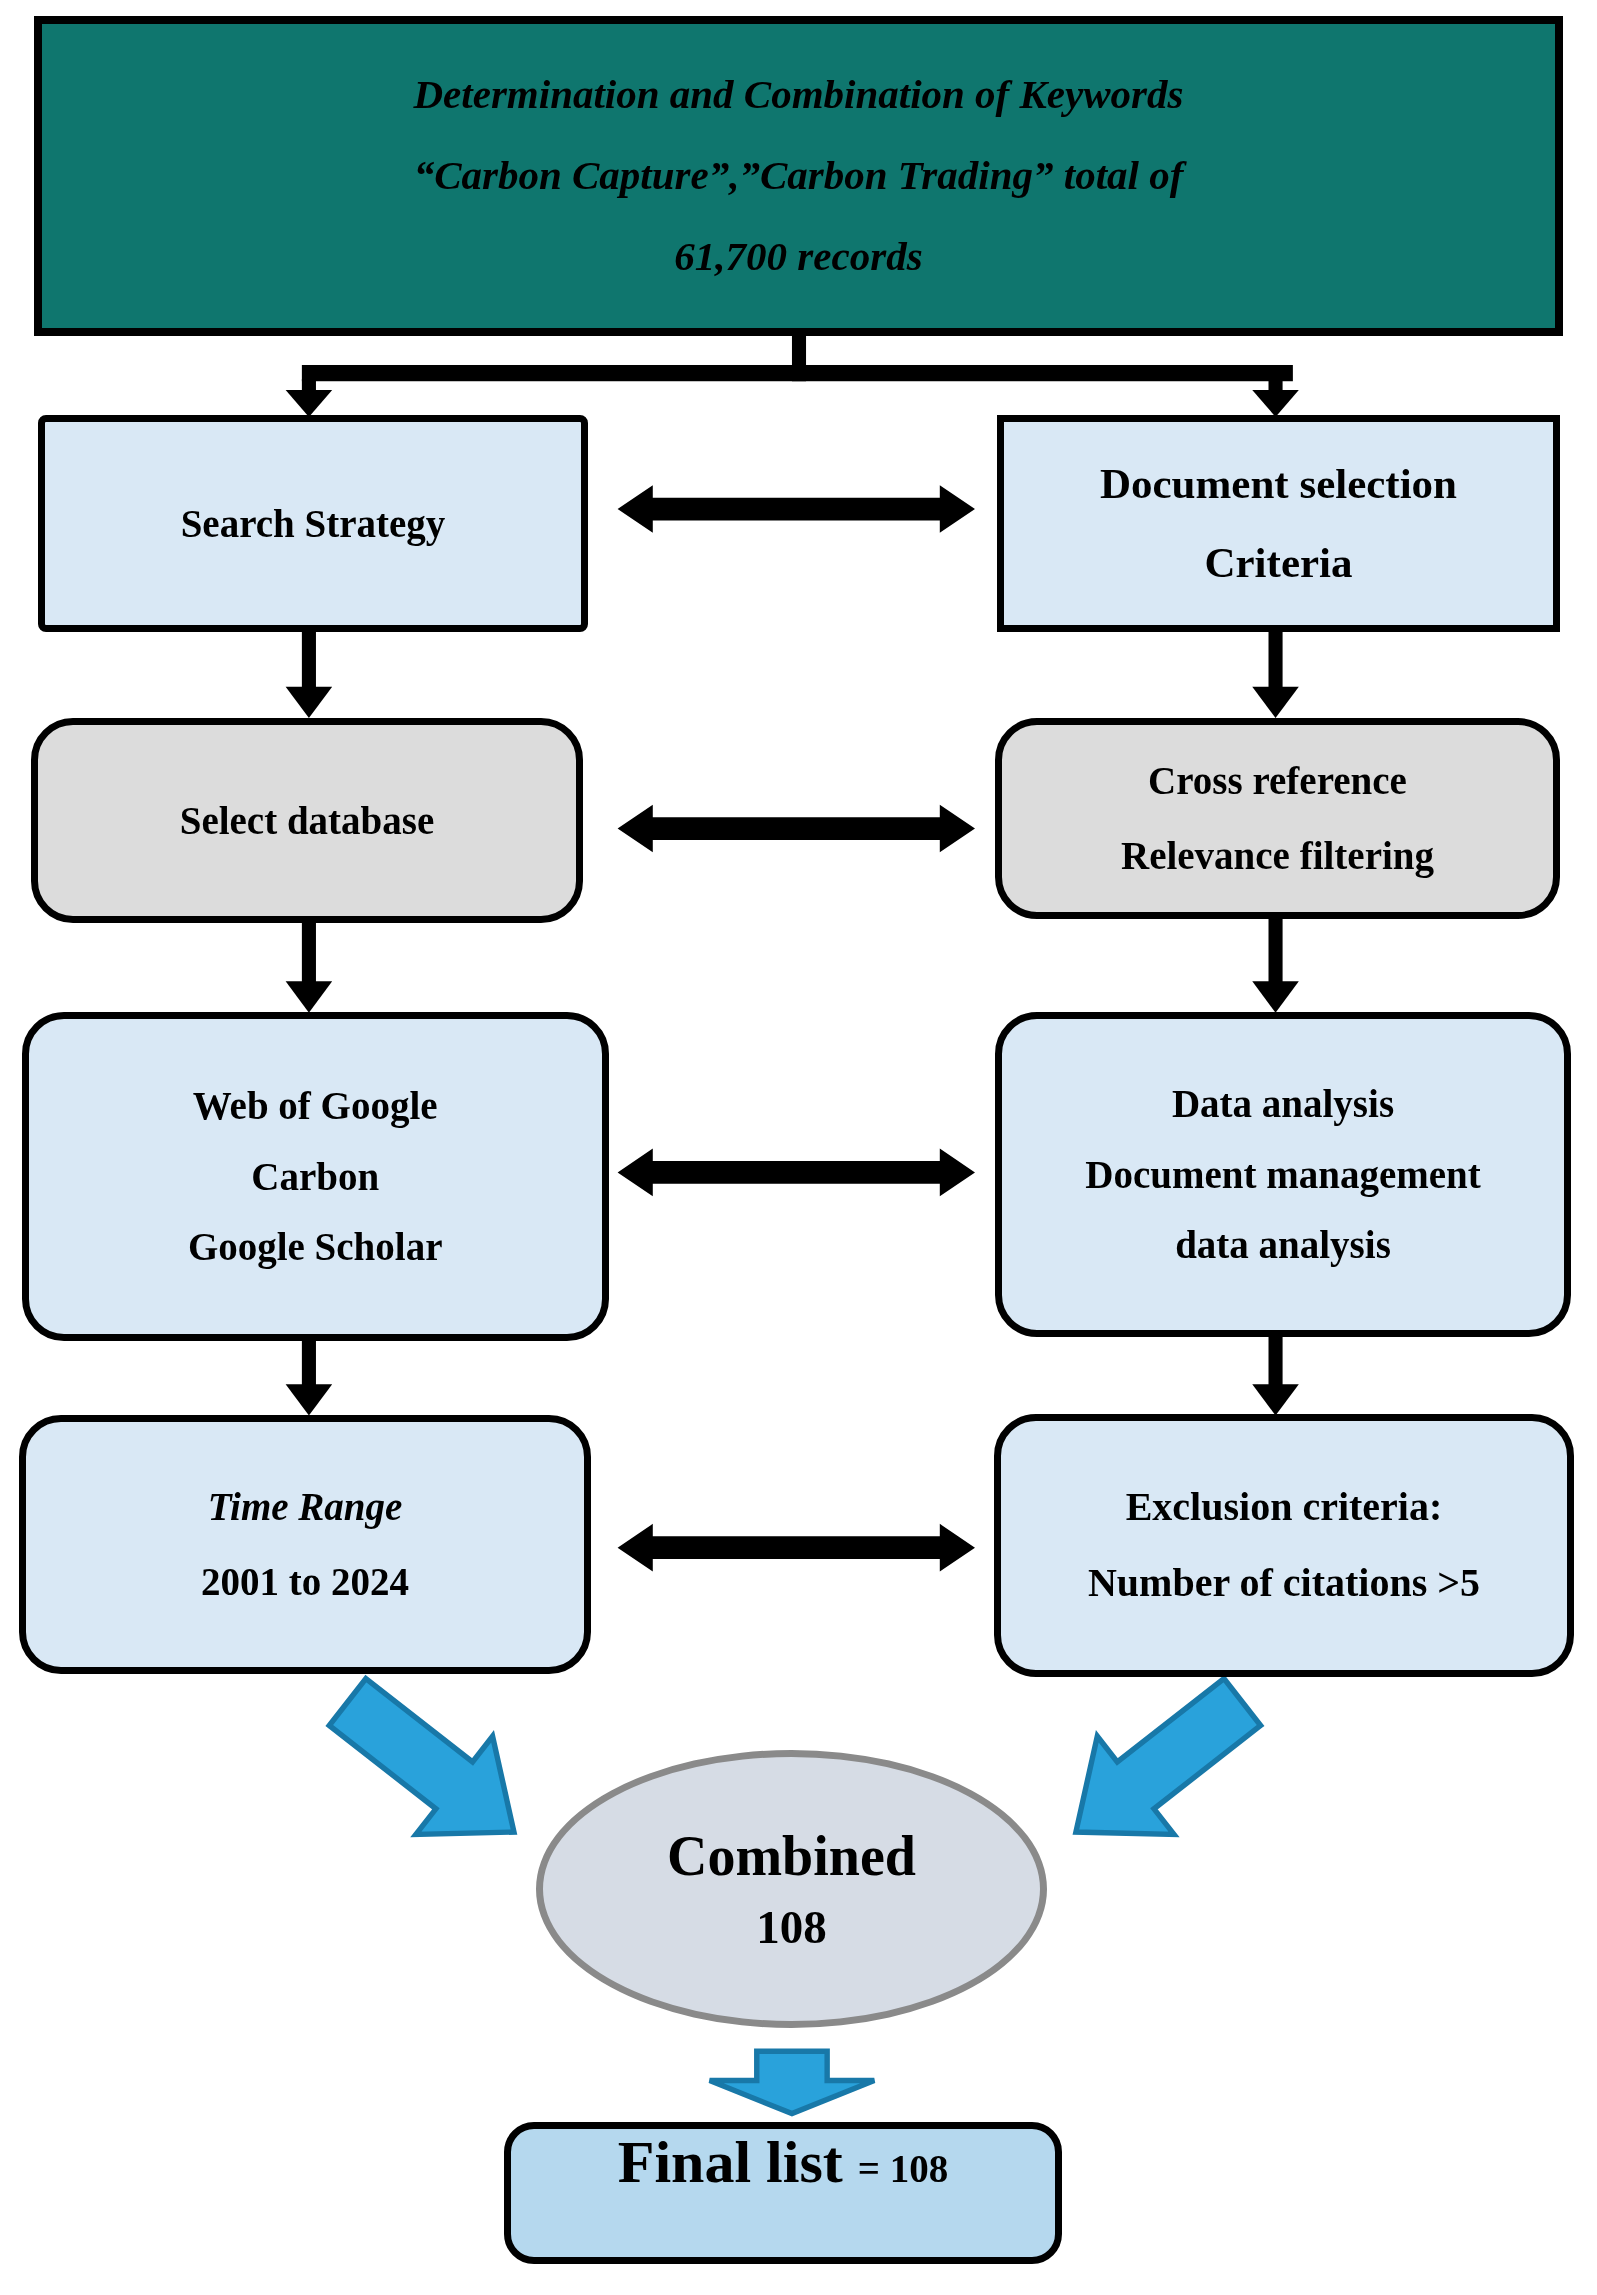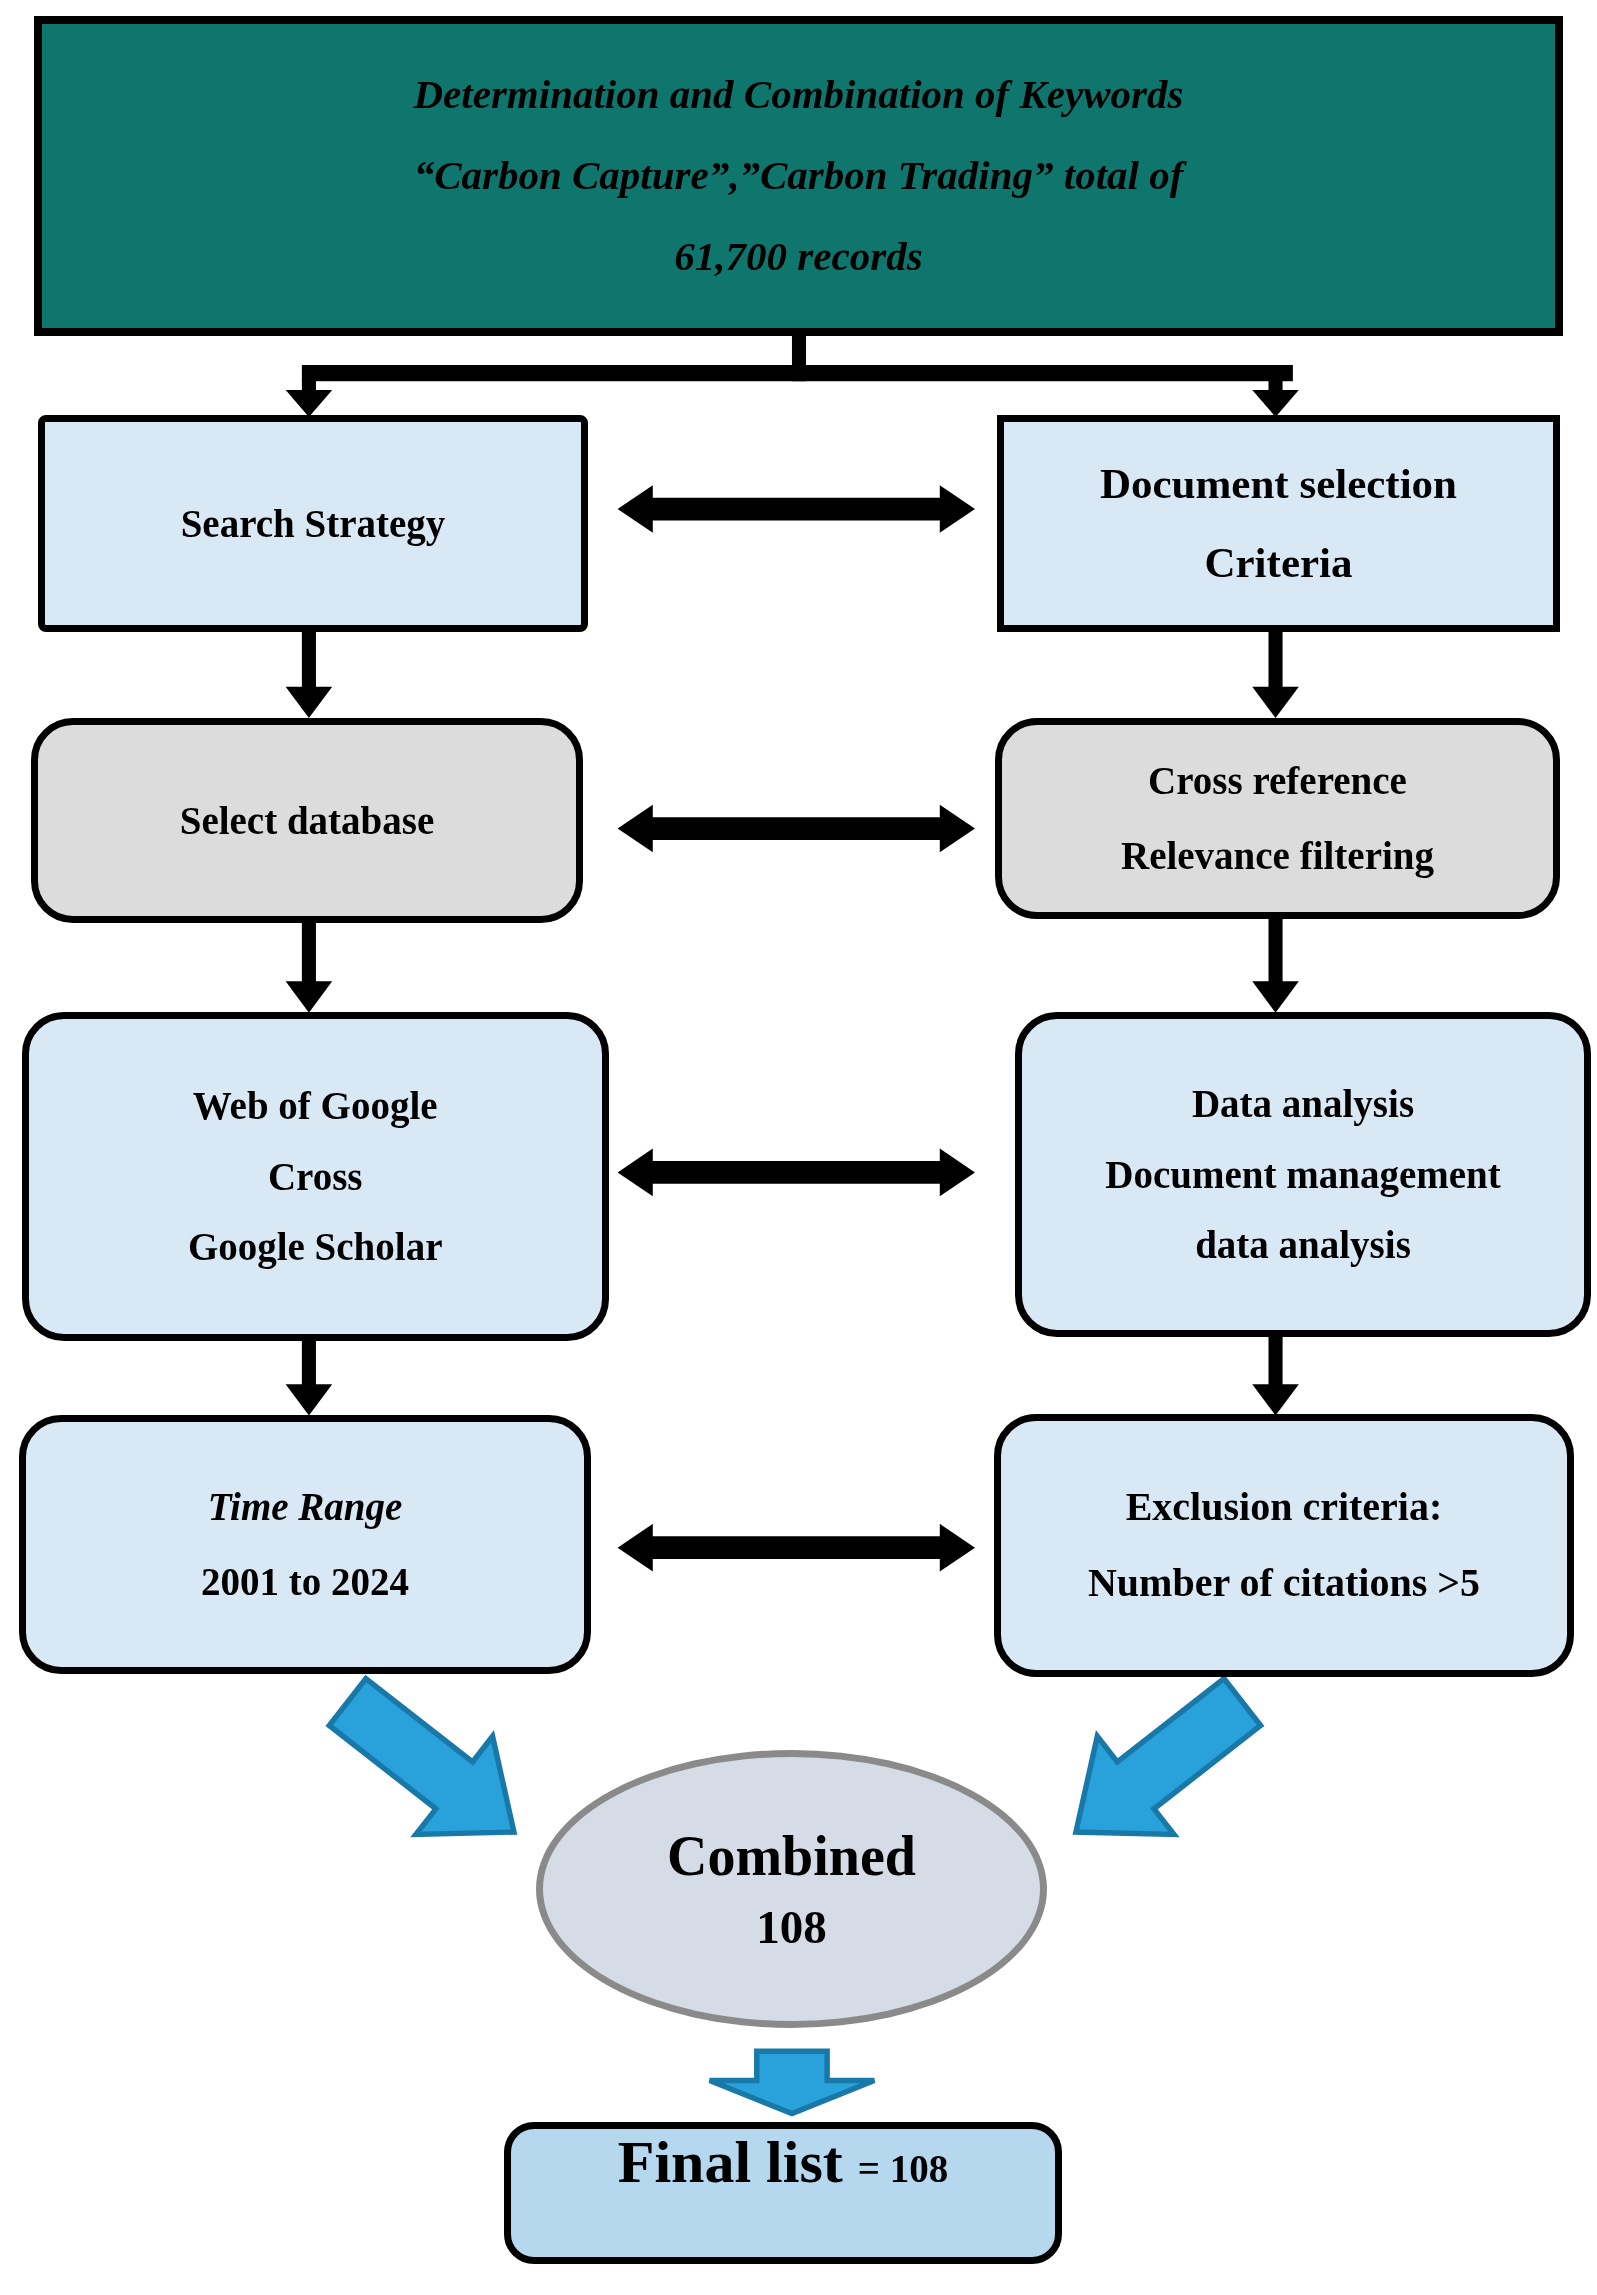--- a/index.html
+++ b/index.html
@@ -17,21 +17,21 @@
   .rounded  { border-radius:42px; }
   .it     { font-style:italic; }
 
   
   .b-title   { left:34px;   top:16.2px;   width:1529px; height:320px; gap:35px; font-size:41px; font-style:italic; }
   .b-search  { left:38px;   top:415px;  width:550px; height:217px; font-size:39px;border-radius:8px; }
   .b-docsel  { left:997px; top:415px;  width:563px; height:217px; gap:31px; font-size:43px; }
   .b-selectdb{ left:31px;   top:718px; width:552px; height:205px; font-size:39px; }
   .b-crossref{ left:995px; top:718px; width:565px; height:201px; gap:31px; font-size:39px; }
   .b-dbs     { left:21.7px;   top:1012px; width:587px; height:329px; gap:27px; font-size:39px; }
-  .b-danal   { left:995px; top:1012px; width:576px; height:325px; gap:27px; font-size:39px;margin-left:20px; }
+  .b-danal   { left:995px; top:1012px; width:576px; height:325px; gap:27px; font-size:39px; }
   .b-time    { left:19px;   top:1415px; width:572px; height:259px; gap:31px; font-size:39px; }
   .b-excl    { left:994px; top:1414px; width:580px; height:263px; gap:31px; font-size:40px; }
 
   .ellipse   { left:536px;  top:1750px; width:511px;  height:278px; border:7.6px solid #8A8A8A;
                border-radius:50%; background:#D6DCE5; gap:18.4px; }
   .ellipse .big   { font-size:56px; line-height:1.05; }
   .ellipse .small { font-size:47px;  line-height:1.0; }
 
   .b-final   { left:504px;  top:2122px; width:558px; height:142px; border-radius:30px;
                background:#B5D8EE; flex-direction:row; align-items:baseline; gap:15px; }
@@ -103,21 +103,21 @@
   <div class="box gray rounded b-selectdb">
     <div class="line">Select database</div>
   </div>
   <div class="box gray rounded b-crossref">
     <div class="line">Cross reference</div>
     <div class="line">Relevance filtering</div>
   </div>
 
   <div class="box rounded b-dbs">
     <div class="line">Web of Google</div>
-    <div class="line">Cross</div>
+    <div class="line">Carbon</div>
     <div class="line">Google Scholar</div>
   </div>
   <div class="box rounded b-danal">
     <div class="line">Data analysis</div>
     <div class="line">Document management</div>
     <div class="line">data analysis</div>
   </div>
 
   <div class="box rounded b-time">
     <div class="line it">Time Range</div>

